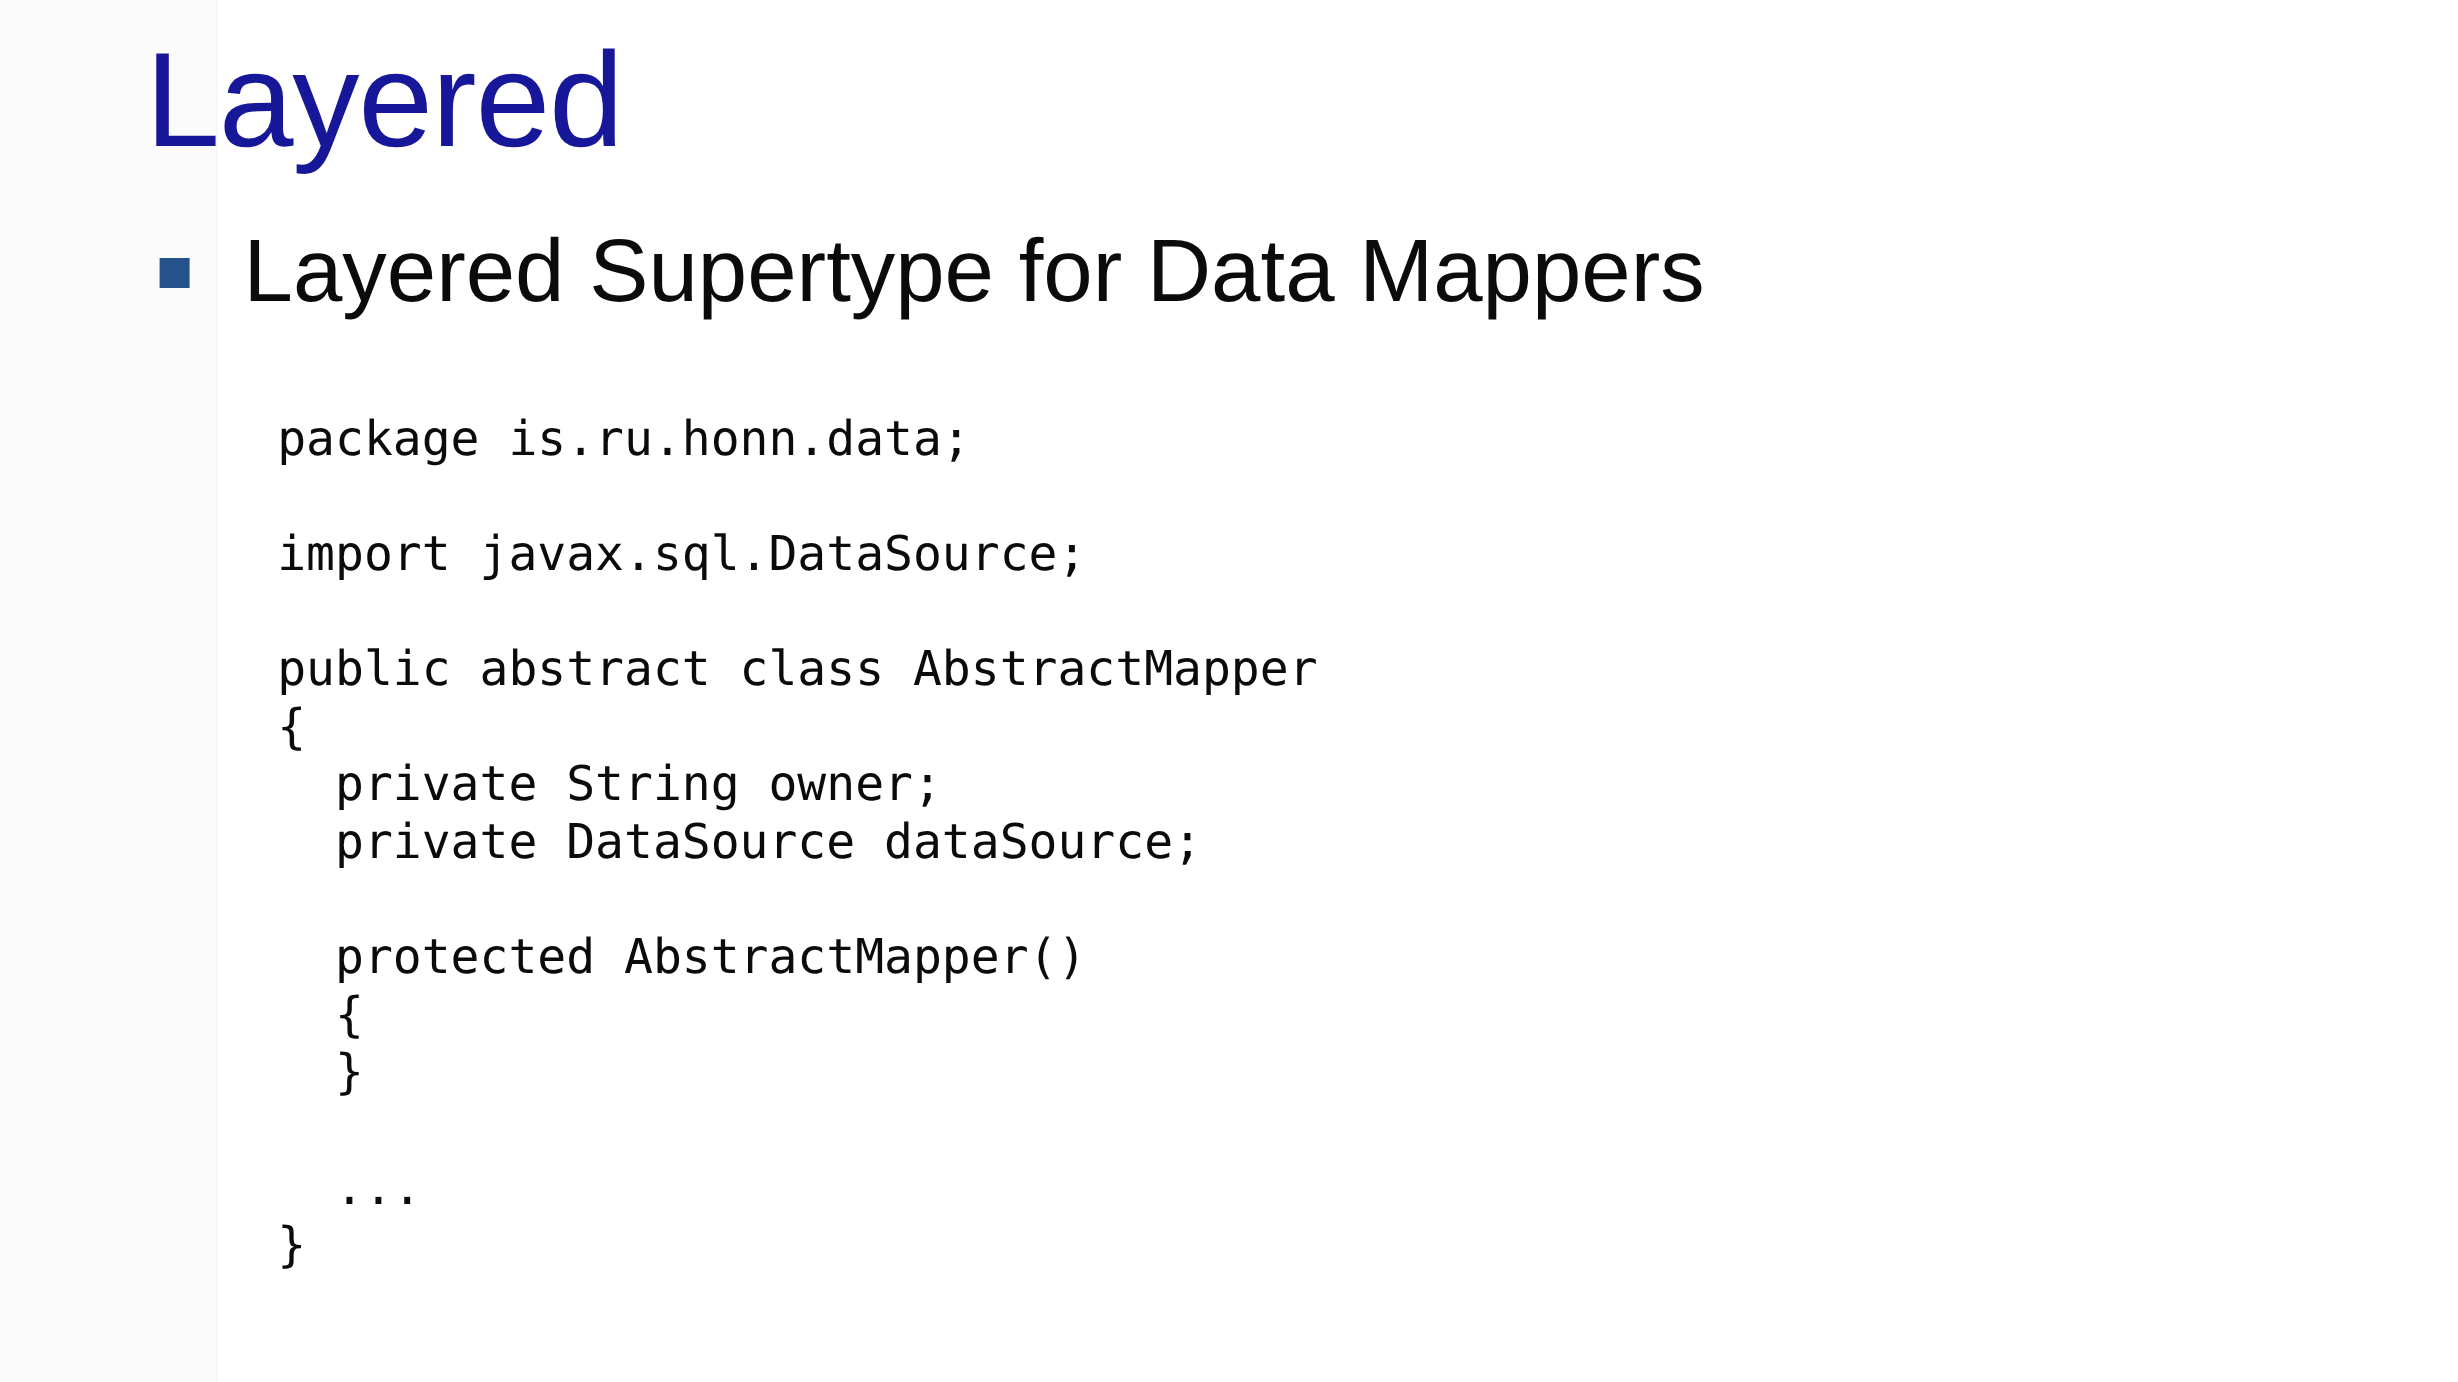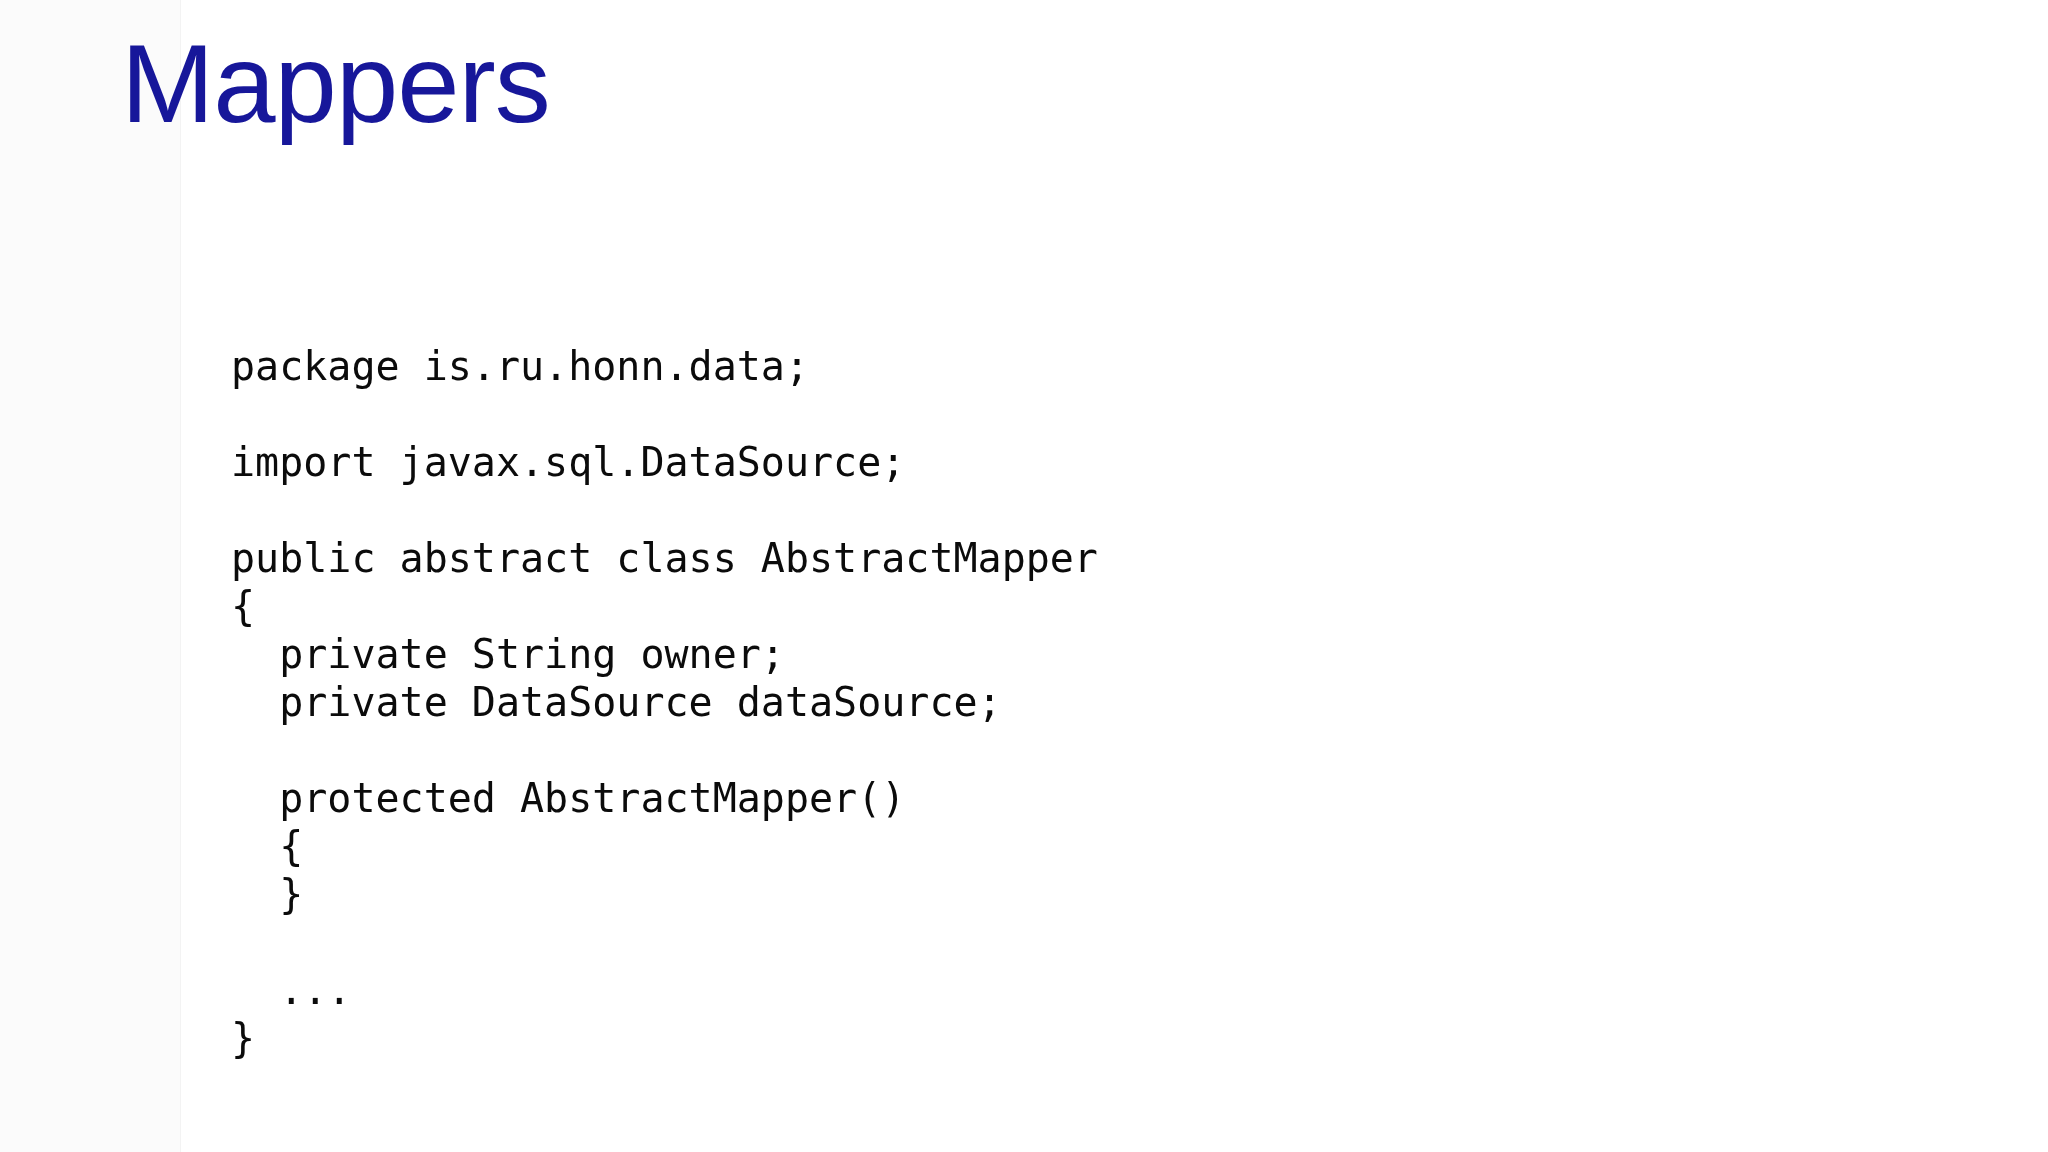--- a/index.html
+++ b/index.html
@@ -71,22 +71,26 @@
     color: #0b0b0b;
     white-space: pre;
   }
 </style>
 </head>
 <body>
 
 <div class="slide">
   <div class="edge-strip"></div>
 
-  <h1 class="slide-title">Mappers</h1>
+  <h1 class="slide-title">Layered</h1>
 
+  <div class="bullet-item">
+    <span class="bullet-marker"></span>
+    <span class="bullet-text">Layered Supertype for Data Mappers</span>
+  </div>
 
   <pre class="code-block">package is.ru.honn.data;
 
 import javax.sql.DataSource;
 
 public abstract class AbstractMapper
 {
   private String owner;
   private DataSource dataSource;
 

